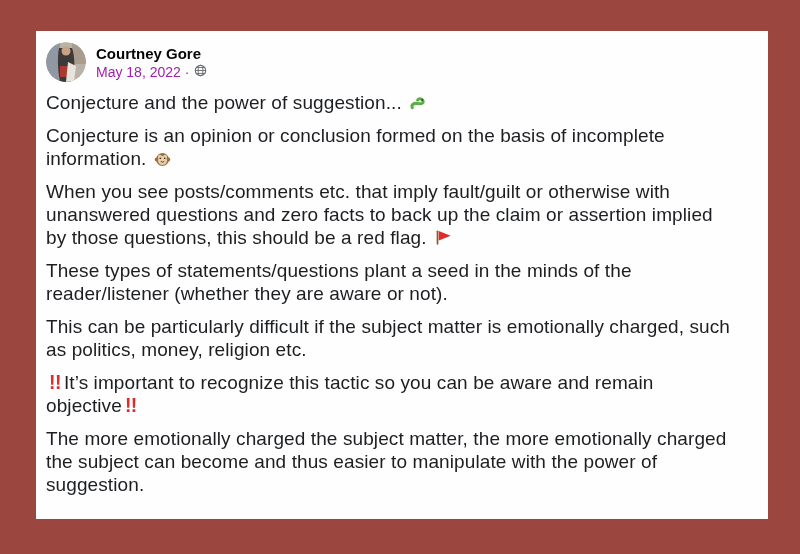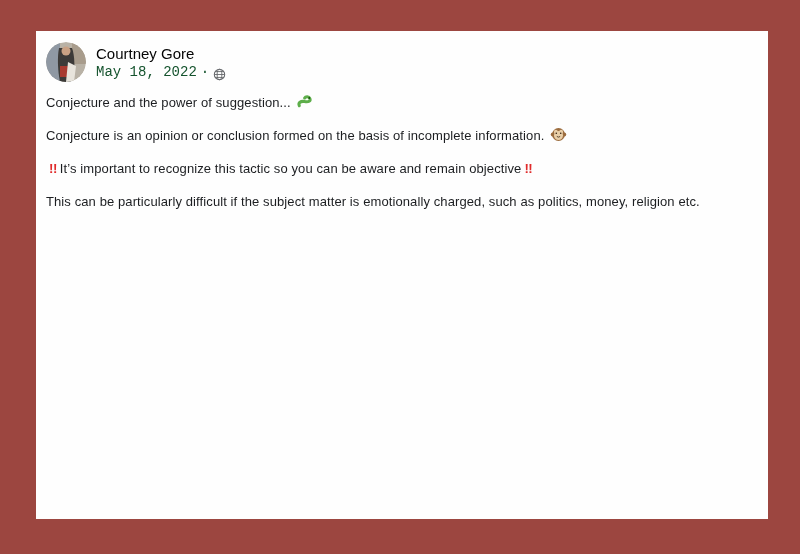--- a/index.html
+++ b/index.html
@@ -39,40 +39,39 @@
     cursor: pointer;
   }
   .avatar svg { display: block; }
   .header-text {
     display: flex;
     flex-direction: column;
     gap: 1px;
   }
   .author-name {
     font-size: 15px;
-    font-weight: 400;
+    font-weight: 700;
     color: #050505;
     line-height: 19px;
     cursor: pointer;
   }
   .post-meta {
     display: flex;
-    align-items: flex-end;
+    align-items: flex-start;
     gap: 4px;
     font-size: 14px;
-    color: #14532d;
+    color: #a21caf;
     line-height: 17px;
     cursor: pointer;
-    font-family: Liberation Mono, monospace;
   }
   .meta-globe { display: inline-flex; align-items: center; }
   .post-body { }
   .post-paragraph {
     margin: 0 16px 10px 0;
-    font-size: 13px;
+    font-size: 19px;
     line-height: 23px;
     color: #1c1e21;
     letter-spacing: 0.1px;
   }
   .glyph-emoji {
     color: #e02b2b;
     font-weight: 800;
     font-size: 1.02em;
     margin: 0 3px;
     letter-spacing: -0.5px;
@@ -137,17 +136,25 @@
             <circle cx="16.7" cy="10" r="2.4" fill="#9c6d3f"></circle>
             <circle cx="10" cy="10" r="7.6" fill="#9c6d3f"></circle>
             <circle cx="10" cy="11.2" r="5.3" fill="#e9cfa8"></circle>
             <ellipse cx="6.9" cy="7" rx="2.3" ry="2.5" fill="#e9cfa8"></ellipse>
             <ellipse cx="13.1" cy="7" rx="2.3" ry="2.5" fill="#e9cfa8"></ellipse>
             <circle cx="7.4" cy="8.6" r="0.95" fill="#2e1d0e"></circle>
             <circle cx="12.6" cy="8.6" r="0.95" fill="#2e1d0e"></circle>
             <path d="M8.4 12.6 q1.6 1.3 3.2 0" stroke="#2e1d0e" stroke-width="0.9" fill="none" stroke-linecap="round"></path>
           </svg></span>
 </p>
+      <p class="post-paragraph">When you see posts/comments etc. that imply fault/guilt or otherwise with unanswered questions and zero facts to back up the claim or assertion implied by those questions, this should be a red flag. 
+  <span class="inline-emoji"><svg viewBox="0 0 20 20" width="19" height="19">
+            <rect x="2.8" y="2.6" width="1.8" height="15" rx="0.9" fill="#8d5a2b"></rect>
+            <path d="M5 3.2 L17.6 8.2 L5 13.2 Z" fill="#e02b2b"></path>
+          </svg></span>
+</p>
+      <p class="post-paragraph">These types of statements/questions plant a seed in the minds of the reader/listener (whether they are aware or not).</p>
+      <p class="post-paragraph">This can be particularly difficult if the subject matter is emotionally charged, such as politics, money, religion etc.</p>
       <p class="post-paragraph"><span class="glyph-emoji" style="color: rgb(224, 43, 43);">!!</span>It’s important to recognize this tactic so you can be aware and remain objective<span class="glyph-emoji" style="color: rgb(224, 43, 43);">!!</span></p>
-      <p class="post-paragraph">This can be particularly difficult if the subject matter is emotionally charged, such as politics, money, religion etc.</p>
+      <p class="post-paragraph">The more emotionally charged the subject matter, the more emotionally charged the subject can become and thus easier to manipulate with the power of suggestion.</p>
     </div>
 
 </div>
 
 </body></html>

